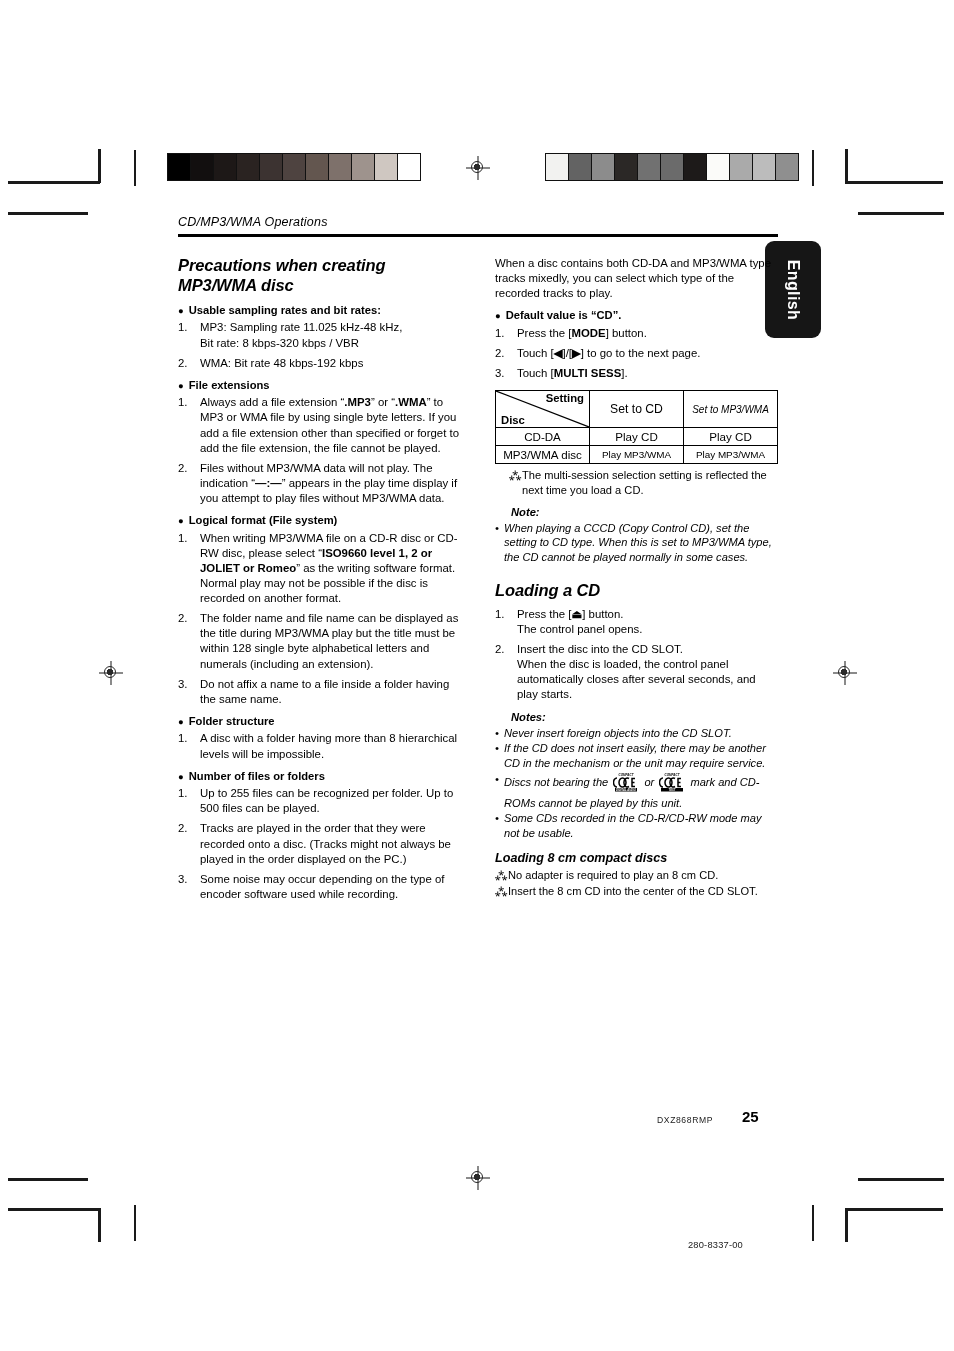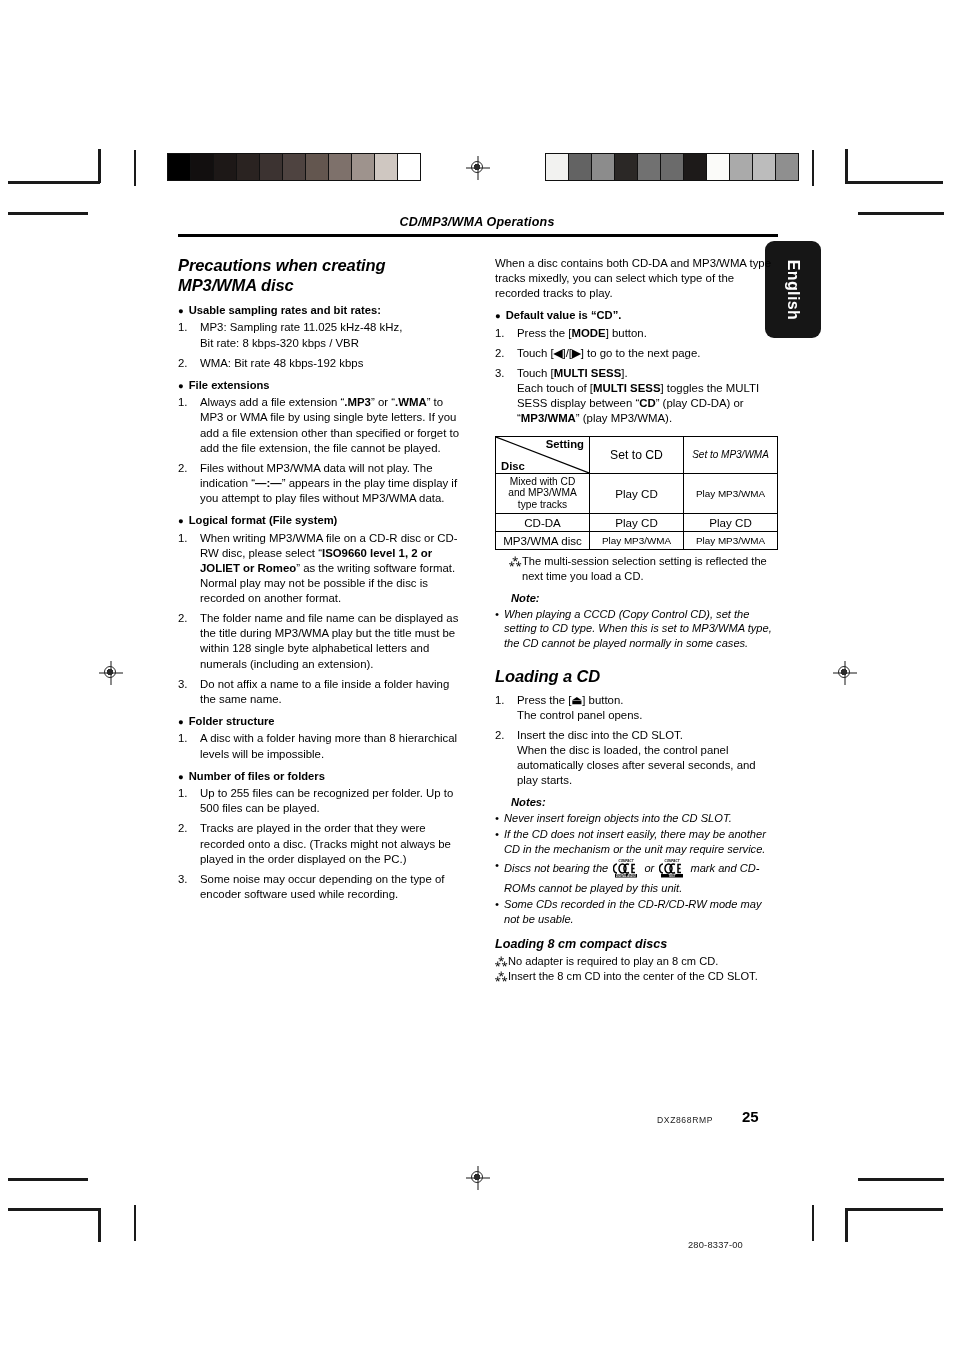--- a/index.html
+++ b/index.html
@@ -25,22 +25,22 @@
   .reg .hl { position:absolute; top:10.2px; left:-1px; height:1.4px; width:24px; background:#8a8a8a; }
 
   
   .strip { position:absolute; display:flex; }
   .strip i { display:block; width:22px; height:26px; border:1px solid #111; margin-right:-1px; }
 
   
   .content { position:absolute; left:178px; top:215px; width:600px; }
 
   .runhead {
-    text-align:center;
-    font-size:12.5px; font-weight:bold; font-style:italic;
+    text-align:left;
+    font-size:12.5px; font-weight:normal; font-style:italic;
     letter-spacing:.2px;
     padding-right:2px;
   }
   .rule { height:3px; background:#000; margin-top:5px; }
 
   .cols { display:flex; margin-top:19px; }
   .colL { width:283px; }
   .gutter { width:34px; }
   .colR { width:283px; }
 
@@ -314,44 +314,39 @@
             <li>
               <span class="n">1.</span>
               <span class="t">Press the [<b>MODE</b>] button.</span>
             </li>
             <li>
               <span class="n">2.</span>
               <span class="t">Touch [<b>◀</b>]/[<b>▶</b>] to go to the next page.</span>
             </li>
             <li>
               <span class="n">3.</span>
-              <span class="t">Touch [<b>MULTI SESS</b>].<span class="ind">Each touch of [<b>MULTI SESS</b>] toggles the MULTI SESS display between “<b>CD</b>” (play CD-DA) or “<b>MP3/WMA</b>” (play MP3/WMA).</span></span>
+              <span class="t">Touch [<b>MULTI SESS</b>].</span>
             </li>
           </ol>
 
         <table class="mx">
           <thead>
             <tr>
               <th class="hdr-diag">
                 <svg class="slash" viewBox="0 0 100 100" preserveAspectRatio="none">
                   <line x1="0" y1="0" x2="100" y2="100" stroke="#000" stroke-width="1.2" vector-effect="non-scaling-stroke"></line>
                 </svg>
                 <span class="setting">Setting</span>
                 <span class="disc">Disc</span>
               </th>
               <th class="c-setcd">Set to CD</th>
               <th class="c-setmp">Set to MP3/WMA</th>
             </tr>
           </thead>
           <tbody id="ms-rows">
-              <tr>
-                <td class="cell-justify">Mixed with CD and MP3/WMA type tracks</td>
-                <td class="cell-m">Play CD</td>
-                <td class="cell-s">Play MP3/WMA</td>
-              </tr>
               <tr>
                 <td class="cell-m">CD-DA</td>
                 <td class="cell-m">Play CD</td>
                 <td class="cell-m">Play CD</td>
               </tr>
               <tr>
                 <td class="cell-m cell-c">MP3/WMA disc</td>
                 <td class="cell-s">Play MP3/WMA</td>
                 <td class="cell-s">Play MP3/WMA</td>
               </tr>

